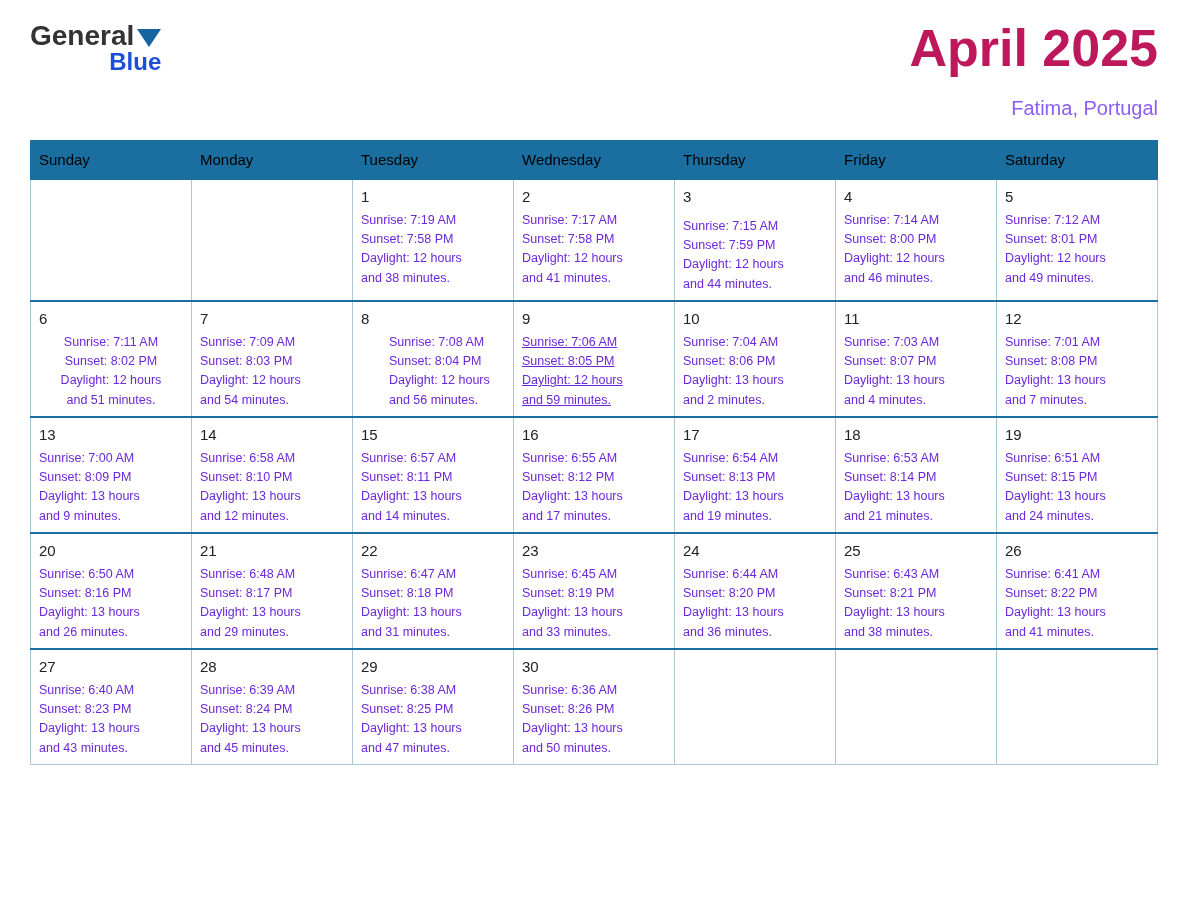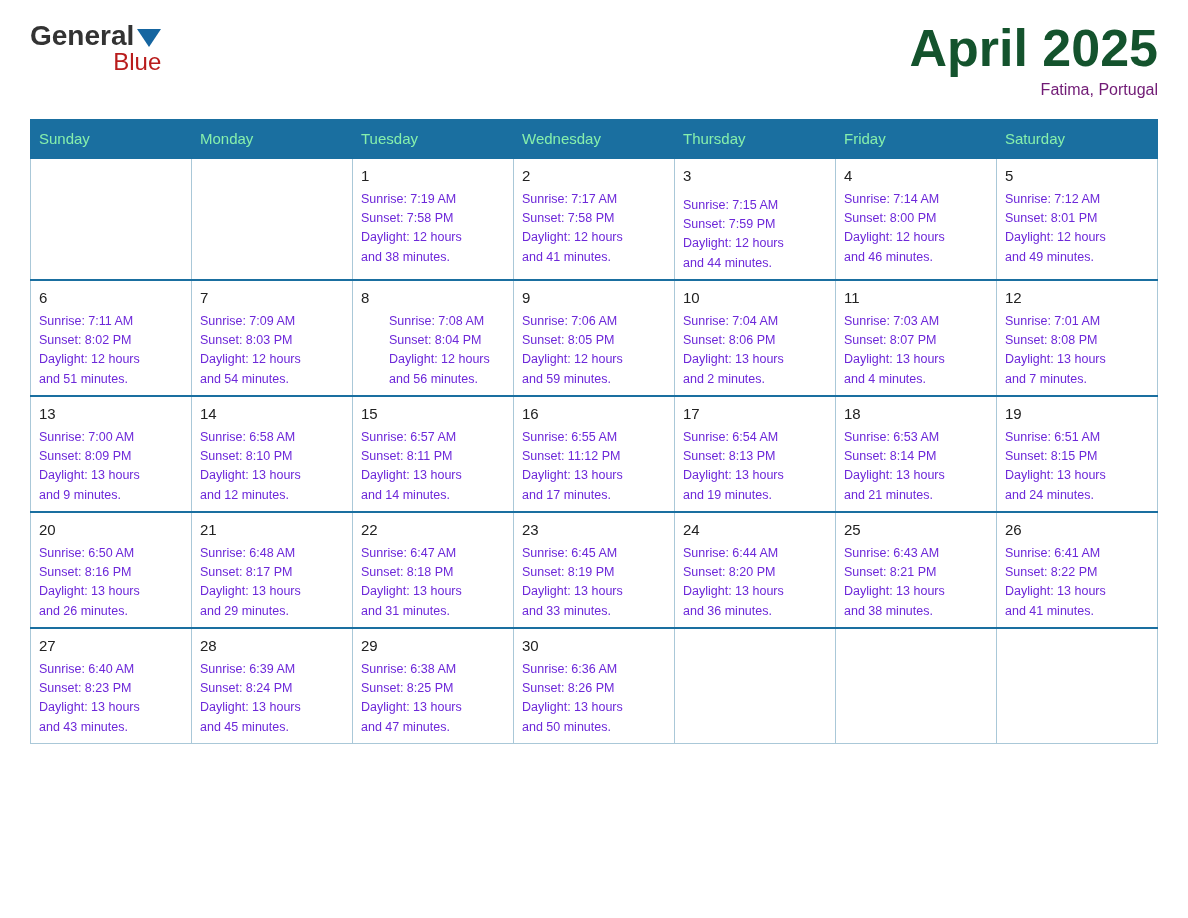--- a/index.html
+++ b/index.html
@@ -32,47 +32,47 @@
       display: inline-block;
       width: 0;
       height: 0;
       border-left: 12px solid transparent;
       border-right: 12px solid transparent;
       border-top: 18px solid #1565a0;
       margin-left: 3px;
       margin-top: 4px;
     }
     .logo-blue {
-      color: #b91c1c;
+      color: #1d4ed8;
       font-size: 24px;
-      font-weight: normal;
+      font-weight: bold;
       margin-top: -4px;
       margin-left: 2px;
     }
     .title-block {
       text-align: right;
     }
     .title-month {
       font-size: 52px;
       font-weight: bold;
-      color: #14532d;
+      color: #be185d;
       line-height: 1.1;
     }
     .title-location {
-      font-size: 16px;
-      color: #701a75;
-      margin-top: 4px;
+      font-size: 20px;
+      color: #8b5cf6;
+      margin-top: 20px;
     }
     .calendar {
       width: 100%;
       border-collapse: collapse;
     }
     .calendar th {
       background-color: #1a6fa0;
-      color: #86efac;
+      color: #000000;
       padding: 10px 8px;
       text-align: left;
       font-size: 15px;
       font-weight: normal;
       border: 1px solid #1a6fa0;
     }
     .calendar td {
       border: 1px solid #aac8d8;
       vertical-align: top;
       padding: 6px 8px;
@@ -171,42 +171,42 @@
           <div class="day-number">5</div>
           <div class="day-info" style="white-space: pre-line;">Sunrise: 7:12 AM
 Sunset: 8:01 PM
 Daylight: 12 hours
 and 49 minutes.</div>
         </td>
       </tr>
       <tr>
         <td>
           <div class="day-number">6</div>
-          <div class="day-info" style="white-space: pre-line;">Sunrise: 7:11 AM
+          <div class="day-info" style="white-space: pre-line; text-align: center;">Sunrise: 7:11 AM
 Sunset: 8:02 PM
 Daylight: 12 hours
 and 51 minutes.</div>
         </td>
         <td>
           <div class="day-number">7</div>
           <div class="day-info" style="white-space: pre-line;">Sunrise: 7:09 AM
 Sunset: 8:03 PM
 Daylight: 12 hours
 and 54 minutes.</div>
         </td>
         <td>
           <div class="day-number">8</div>
           <div class="day-info" style="white-space: pre-line; margin-left: 28px;">Sunrise: 7:08 AM
 Sunset: 8:04 PM
 Daylight: 12 hours
 and 56 minutes.</div>
         </td>
         <td>
           <div class="day-number">9</div>
-          <div class="day-info" style="white-space: pre-line;">Sunrise: 7:06 AM
+          <div class="day-info" style="white-space: pre-line; text-decoration: underline;">Sunrise: 7:06 AM
 Sunset: 8:05 PM
 Daylight: 12 hours
 and 59 minutes.</div>
         </td>
         <td>
           <div class="day-number">10</div>
           <div class="day-info" style="white-space: pre-line;">Sunrise: 7:04 AM
 Sunset: 8:06 PM
 Daylight: 13 hours
 and 2 minutes.</div>
@@ -244,21 +244,21 @@
         <td>
           <div class="day-number">15</div>
           <div class="day-info" style="white-space: pre-line;">Sunrise: 6:57 AM
 Sunset: 8:11 PM
 Daylight: 13 hours
 and 14 minutes.</div>
         </td>
         <td>
           <div class="day-number">16</div>
           <div class="day-info" style="white-space: pre-line;">Sunrise: 6:55 AM
-Sunset: 11:12 PM
+Sunset: 8:12 PM
 Daylight: 13 hours
 and 17 minutes.</div>
         </td>
         <td>
           <div class="day-number">17</div>
           <div class="day-info" style="white-space: pre-line;">Sunrise: 6:54 AM
 Sunset: 8:13 PM
 Daylight: 13 hours
 and 19 minutes.</div>
         </td>

